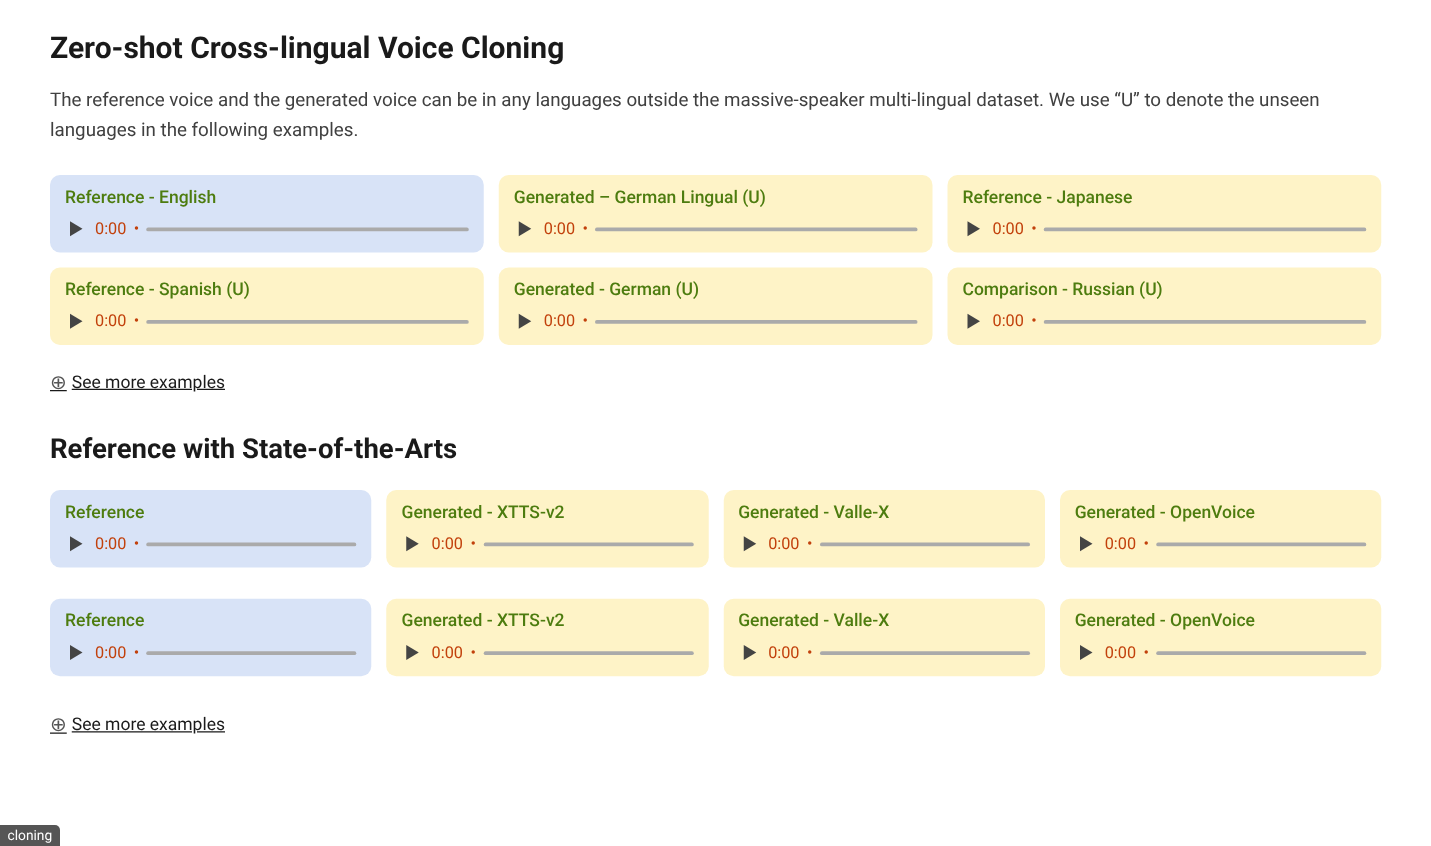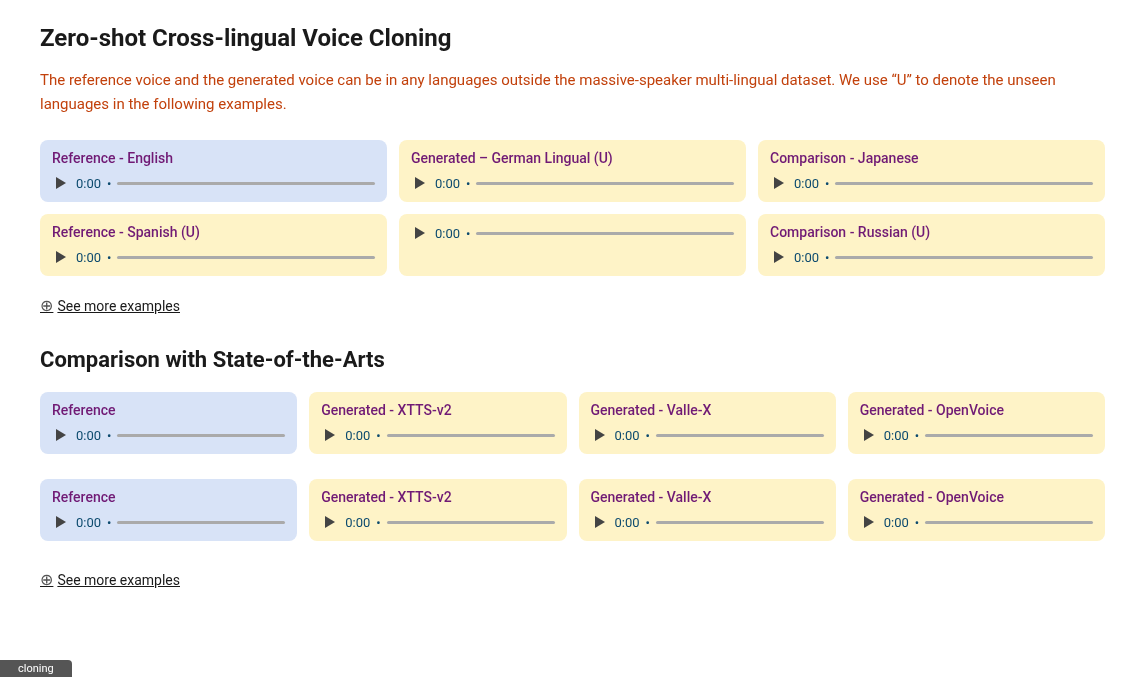--- a/index.html
+++ b/index.html
@@ -14,21 +14,21 @@
 
     h1 {
       font-size: 24px;
       font-weight: 700;
       margin-bottom: 16px;
     }
 
     .description {
       font-size: 15px;
       line-height: 1.6;
-      color: #c2410c;
+      color: #404040;
       margin-bottom: 24px;
     }
 
     .audio-grid-3 {
       display: grid;
       grid-template-columns: repeat(3, 1fr);
       gap: 12px;
       margin-bottom: 16px;
     }
 
@@ -48,21 +48,21 @@
       background-color: #d8e3f7;
     }
 
     .audio-card.yellow {
       background-color: #fef3c7;
     }
 
     .audio-card-label {
       font-size: 14px;
       font-weight: 500;
-      color: #701a75;
+      color: #4d7c0f;
       margin-bottom: 8px;
     }
 
     .audio-player {
       display: flex;
       align-items: center;
       gap: 6px;
     }
 
     .play-btn {
@@ -78,21 +78,21 @@
     .play-triangle {
       width: 0;
       height: 0;
       border-style: solid;
       border-width: 6px 0 6px 10px;
       border-color: transparent transparent transparent #444;
     }
 
     .time-label {
       font-size: 13px;
-      color: #0c4a6e;
+      color: #c2410c;
       white-space: nowrap;
     }
 
     .progress-bar-container {
       flex: 1;
       height: 3px;
       background: #aaa;
       border-radius: 2px;
       position: relative;
     }
@@ -120,21 +120,21 @@
       margin-bottom: 20px;
     }
 
     .bottom-badge {
       position: fixed;
       bottom: 0;
       left: 0;
       background: #555;
       color: #fff;
       font-size: 11px;
-      padding: 2px 18px;
+      padding: 2px 6px;
       border-radius: 0 4px 0 0;
     }
   </style>
 </head>
 <body>
 
 <section>
   <h1>Zero-shot Cross-lingual Voice Cloning</h1>
   <p class="description">The reference voice and the generated voice can be in any languages outside the massive-speaker multi-lingual dataset. We use “U” to denote the unseen languages in the following examples.</p>
 
@@ -156,21 +156,21 @@
       <div class="audio-player">
         <div class="play-btn">
             <div class="play-triangle"></div>
           </div>
         <span class="time-label">0:00</span>
         <span class="time-label">•</span>
         <div class="progress-bar-container"></div>
       </div>
     </div>
     <div class="audio-card yellow">
-      <div class="audio-card-label">Comparison - Japanese</div>
+      <div class="audio-card-label">Reference - Japanese</div>
       <div class="audio-player">
         <div class="play-btn">
             <div class="play-triangle"></div>
           </div>
         <span class="time-label">0:00</span>
         <span class="time-label">•</span>
         <div class="progress-bar-container"></div>
       </div>
     </div>
 
@@ -179,20 +179,21 @@
       <div class="audio-player">
         <div class="play-btn">
             <div class="play-triangle"></div>
           </div>
         <span class="time-label">0:00</span>
         <span class="time-label">•</span>
         <div class="progress-bar-container"></div>
       </div>
     </div>
     <div class="audio-card yellow">
+      <div class="audio-card-label">Generated - German (U)</div>
       <div class="audio-player">
         <div class="play-btn">
             <div class="play-triangle"></div>
           </div>
         <span class="time-label">0:00</span>
         <span class="time-label">•</span>
         <div class="progress-bar-container"></div>
       </div>
     </div>
     <div class="audio-card yellow">
@@ -208,21 +209,21 @@
     </div>
   </div>
 
   <a class="see-more-link">
     <span class="see-more-icon">⊕</span>
     <span>See more examples</span>
   </a>
 </section>
 
 <section>
-  <h2>Comparison with State-of-the-Arts</h2>
+  <h2>Reference with State-of-the-Arts</h2>
 
   
   <div class="audio-grid-4">
     <div class="audio-card blue">
       <div class="audio-card-label">Reference</div>
       <div class="audio-player">
         <div class="play-btn">
             <div class="play-triangle"></div>
           </div>
         <span class="time-label">0:00</span>

